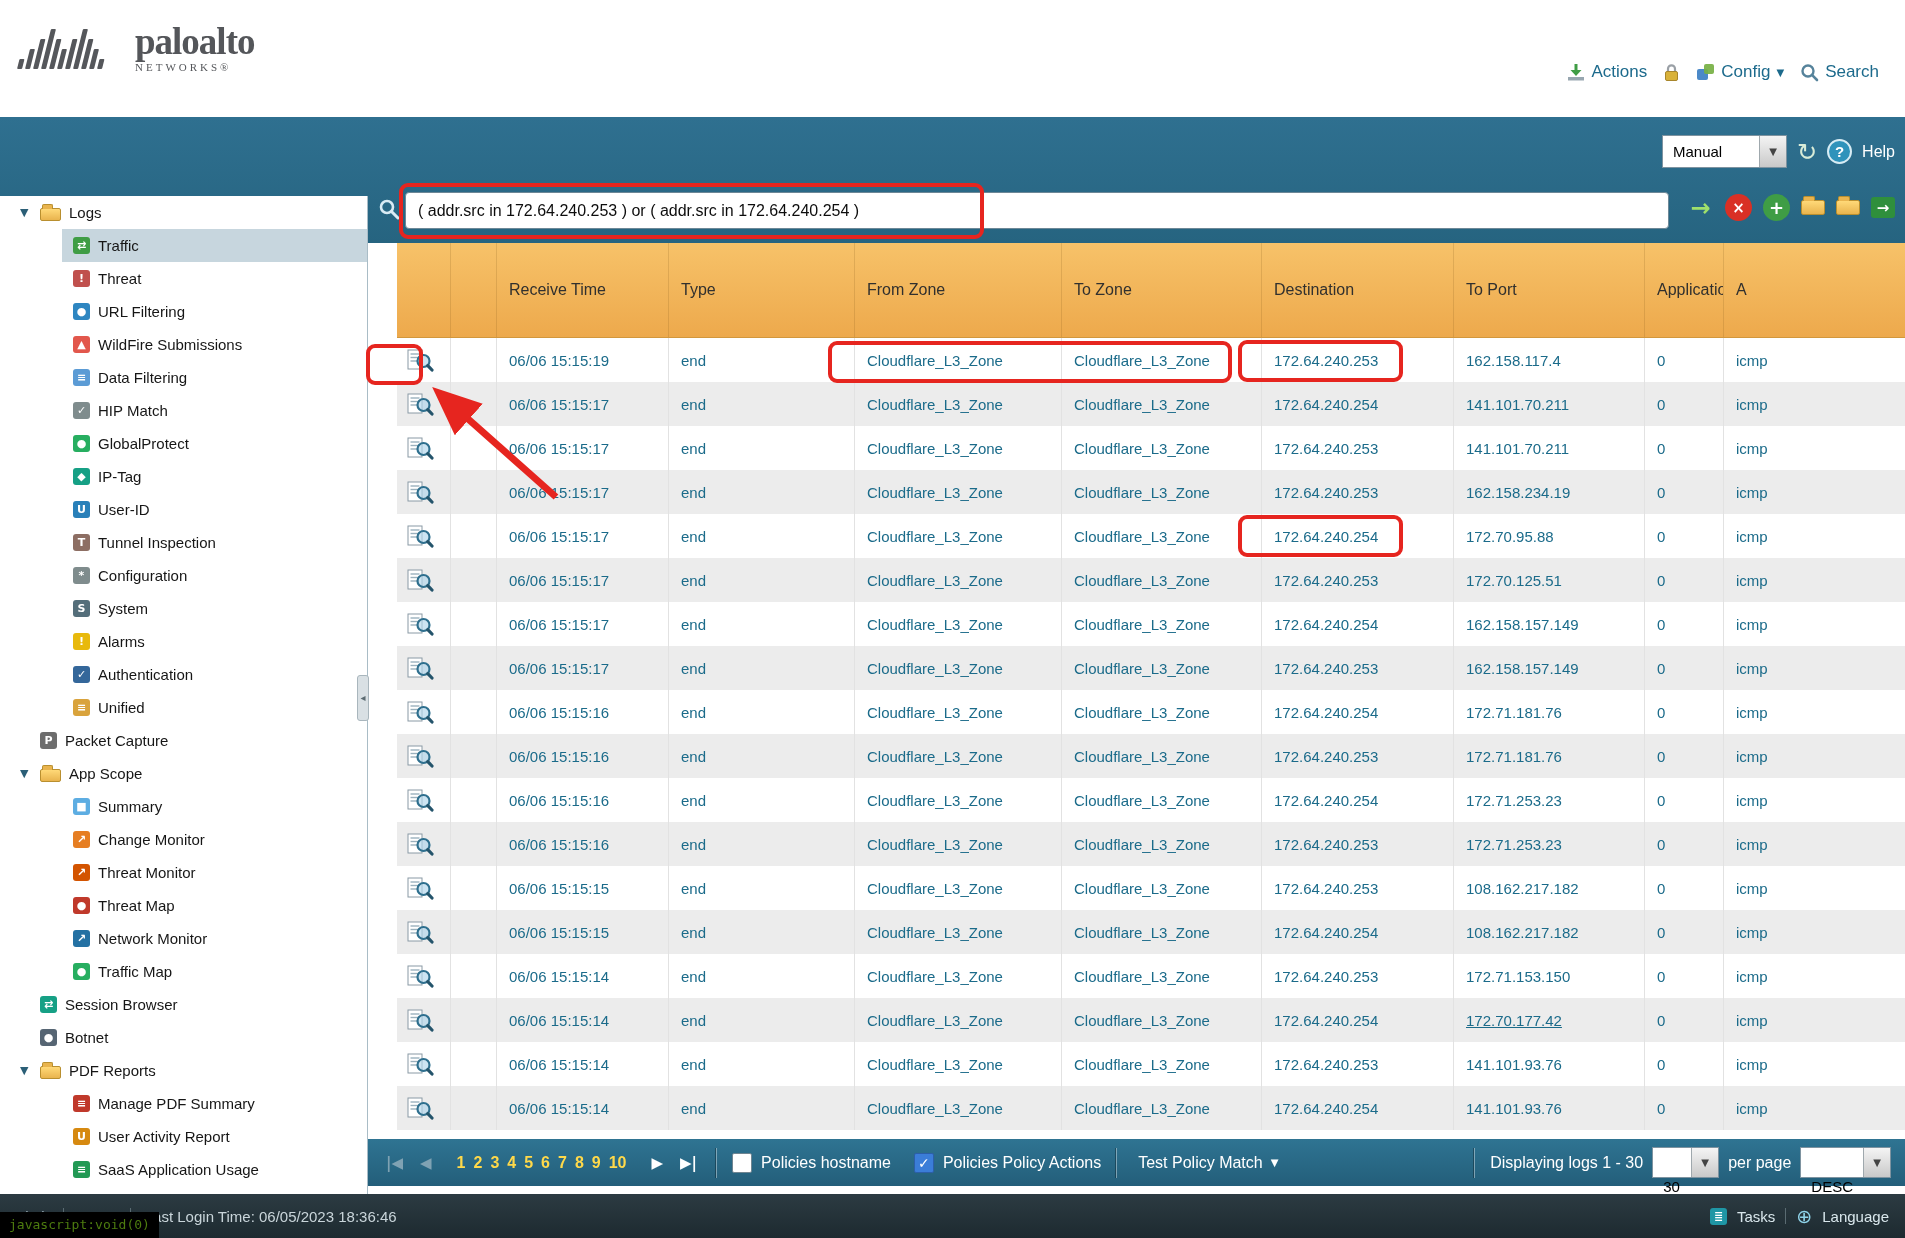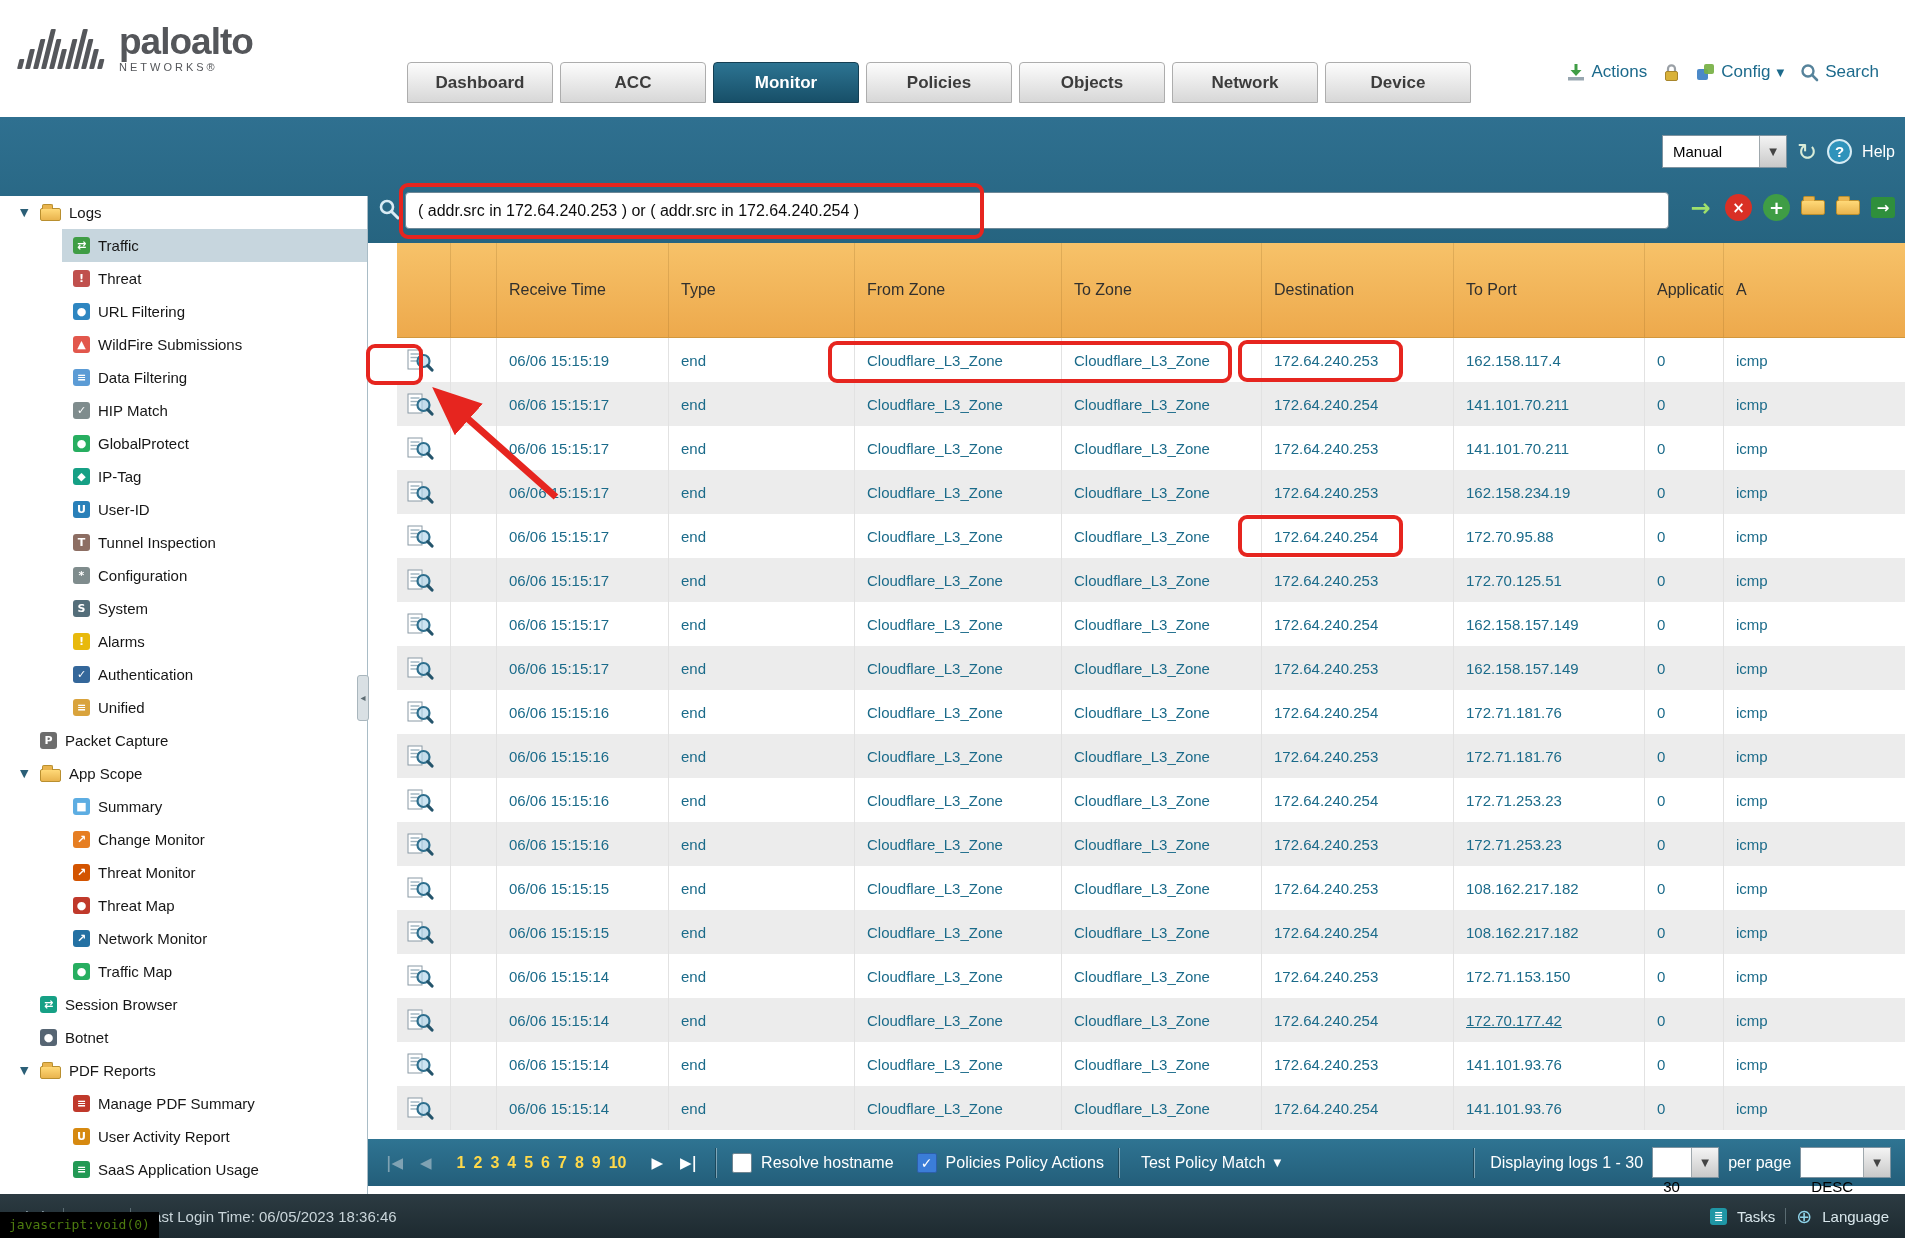--- a/index.html
+++ b/index.html
@@ -3,21 +3,21 @@
 <meta charset="utf-8">
 <style>
   html,body{margin:0;padding:0;background:#fff;}
   *{box-sizing:border-box;}
   .screen{position:relative;width:1905px;height:1238px;overflow:hidden;
           font-family:"Liberation Sans",sans-serif;background:#fff;}
   .g{font-family:"DejaVu Sans",sans-serif;}
 
   
   .topbar{position:absolute;left:0;top:0;width:1905px;height:117px;background:#fff;z-index:2;}
-  .logo{position:absolute;left:22px;top:24px;display:flex;align-items:center;gap:12px;}
+  .logo{position:absolute;left:22px;top:24px;display:flex;align-items:center;gap:28px;font-family:Liberation Serif, serif;}
   .logo-bars{display:flex;align-items:flex-end;gap:3px;transform:skewX(-14deg);}
   .logo-bars i{display:block;width:5px;background:#55575b;border-radius:1px;}
   .logo-text .brand{font-size:37px;font-weight:bold;color:#54565a;letter-spacing:-1px;line-height:36px;}
   .logo-text .brand-sub{font-size:11px;color:#54565a;letter-spacing:3px;margin-top:1px;}
 
   .tabs{position:absolute;left:407px;top:62px;display:flex;}
   .tab{width:146px;height:41px;line-height:39px;text-align:center;margin-right:7px;
        background:linear-gradient(#fcfcfc,#d7d7d7);border:1px solid #adadad;
        border-radius:4px 4px 0 0;color:#3c3c3c;font-weight:bold;font-size:17px;cursor:pointer;}
   .tab.active{background:linear-gradient(#2d7492,#174f68);border-color:#143f53;color:#fff;}
@@ -152,29 +152,20 @@
           <i style="height:30px"></i>
         <i style="height:20px"></i>
           <i style="height:10px"></i>
       </span>
       <span class="logo-text">
         <div class="brand">paloalto</div>
         <div class="brand-sub">NETWORKS®</div>
       </span>
     </div>
 
-    <nav class="tabs">
-        <div class="tab">Dashboard</div>
-        <div class="tab">ACC</div>
-        <div class="tab active">Monitor</div>
-        <div class="tab">Policies</div>
-        <div class="tab">Objects</div>
-        <div class="tab">Network</div>
-        <div class="tab">Device</div>
-      </nav>
 
     <div class="hdr-actions">
       <div class="hact">
         <svg width="20" height="19">
           <path d="M10 1 v7" stroke="#3f9d45" stroke-width="3" fill="none"></path>
           <path d="M4.5 7 L10 13 L15.5 7 Z" fill="#3f9d45"></path>
           <path d="M2 14 h16 v3.5 h-16 z" fill="#98a7b0"></path>
         </svg>
         <span>Actions</span>
       </div>
@@ -821,21 +812,21 @@
         <span class="page">6</span>
         <span class="page">7</span>
         <span class="page">8</span>
         <span class="page">9</span>
         <span class="page">10</span>
       </div>
     <span class="pnav g">▶</span>
     <span class="pnav g">▶|</span>
     <span class="vdiv"></span>
     <span class="cb g"></span>
-    <span class="plabel">Resolve hostname</span>
+    <span class="plabel">Policies hostname</span>
     <span class="cb g checked" style="margin-left:14px">✓</span>
     <span class="plabel">Policies Policy Actions</span>
     <span class="vdiv"></span>
     <span class="tpm">
       <span>Test Policy Match</span>
       <span class="caret2 g">▼</span>
     </span>
     <span class="vdiv" style="margin-left:auto"></span>
     <span class="plabel">Displaying logs 1 - 30</span>
     <span class="select small">

